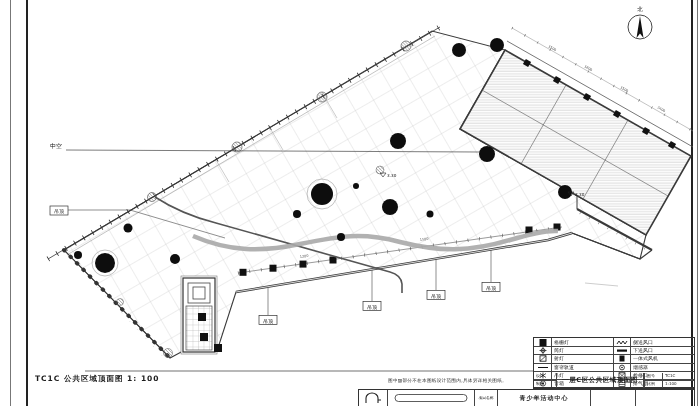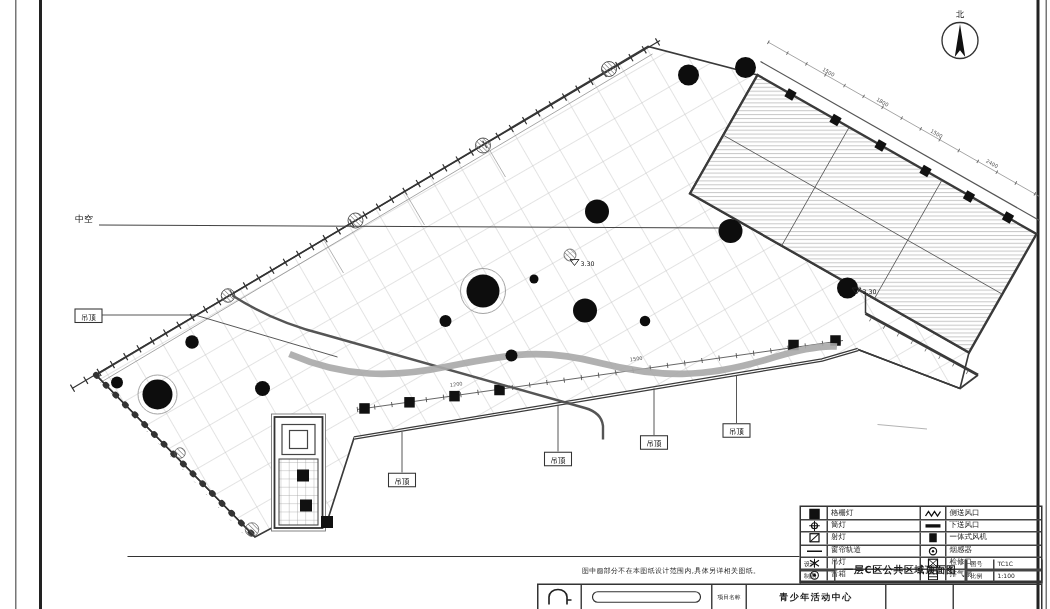--- a/index.html
+++ b/index.html
@@ -349,15 +349,16 @@
         </svg>
     </div>
     <div class="bb lbl" style="width:22px">
       <span>项目名称</span>
     </div>
     <div class="bb" style="width:92px;font-size:6px;font-weight:bold;letter-spacing:1px">青少年活动中心</div>
     <div class="bb" style="width:44px"></div>
     <div class="bb" style="flex:1;border-right:none"></div>
   </div>
 
+  <div id="caption" class="abs">TC1C 公共区域顶面图 1: 100</div>
   <div id="note" class="abs">图中▨部分不在本图纸设计范围内,具体另详相关图纸。</div>
 
 </div>
 
 </body></html>

